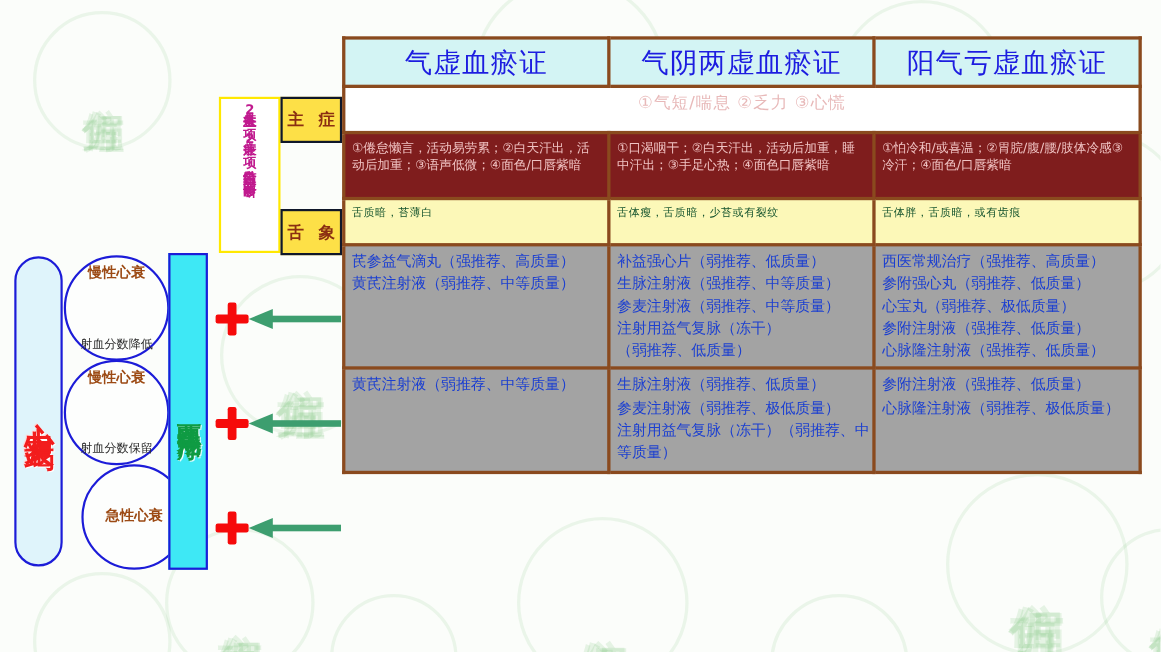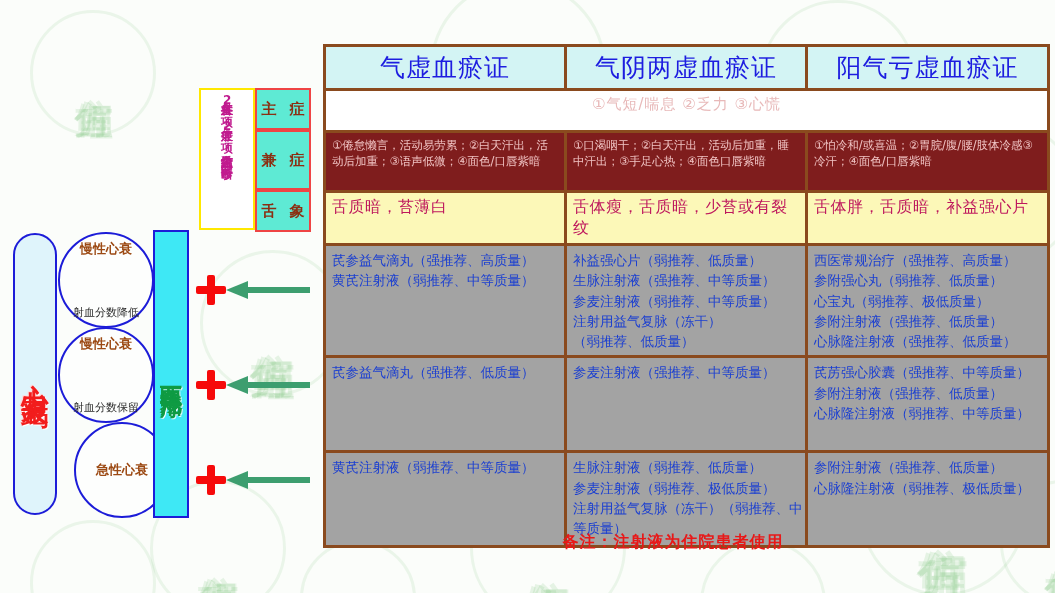--- a/index.html
+++ b/index.html
@@ -204,45 +204,44 @@
     line-height: 1.18;
     letter-spacing: 0px;
     max-height: 134px;
   }
 
   
   .row-label {
     position: absolute;
     left: 255px;
     width: 56px;
-    border: 2px solid #ef4444;
-    background: #5eead4;
+    border: 2px solid #0f172a;
+    background: #fde047;
     box-sizing: border-box;
     display: flex;
     align-items: center;
     justify-content: center;
     font-size: 15px;
     font-weight: bold;
     color: #8b2f12;
     letter-spacing: 4px;
     text-indent: 4px;
   }
   #label-zhuzheng { top: 88px; height: 42px; }
   #label-jianzheng { top: 130px; height: 60px; }
   #label-shexiang { top: 190px; height: 42px; }
 
   
   #syndrome-table {
     position: absolute;
     left: 311px;
-    top: 44px;
+    top: 33px;
     width: 724px;
     border-collapse: collapse;
     table-layout: fixed;
-    margin-left: 12px;
   }
   #syndrome-table td {
     border: 3px solid #8a4a1e;
     vertical-align: top;
     padding: 4px 6px;
     box-sizing: border-box;
   }
   td.head-cell {
     background: #d3f4f4;
     text-align: center;
@@ -266,22 +265,22 @@
     background: #7f1d1d;
     height: 60px;
     font-size: 11.5px;
     line-height: 1.42;
     color: #f0c3c3;
   }
   td.tongue-cell {
     background: #fcf8b8;
     height: 42px;
     vertical-align: middle;
-    font-size: 16px;
-    color: #be185d;
+    font-size: 10px;
+    color: #14532d;
     letter-spacing: 0.5px;
   }
   td.treat-cell {
     background: #a3a3a3;
     font-size: 13.5px;
     line-height: 1.5;
     color: #1b3fd1;
   }
   #row-treat-1 td { height: 98px; }
   #row-treat-2 td { height: 95px; }
@@ -364,21 +363,20 @@
       <div class="shaft"></div>
         <div class="head"></div>
     </div>
   </div>
 
   <div id="criteria-note">
     <span>具备主症2项，兼症2项，结合舌象，即可诊断</span>
   </div>
 
   <div class="row-label" id="label-zhuzheng">主 症</div>
-  <div class="row-label" id="label-jianzheng">兼 症</div>
   <div class="row-label" id="label-shexiang">舌 象</div>
 
   <table id="syndrome-table">
     <colgroup>
       <col style="width:241px">
         <col style="width:241px">
         <col style="width:242px">
     </colgroup>
     <tbody>
       <tr>
@@ -390,21 +388,21 @@
         <td class="main-symptom-cell" colspan="3">①气短/喘息 ②乏力 ③心慌</td>
       </tr>
       <tr>
         <td class="minor-symptom-cell">①倦怠懒言，活动易劳累；②白天汗出，活动后加重；③语声低微；④面色/口唇紫暗</td>
         <td class="minor-symptom-cell">①口渴咽干；②白天汗出，活动后加重，睡中汗出；③手足心热；④面色口唇紫暗</td>
         <td class="minor-symptom-cell">①怕冷和/或喜温；②胃脘/腹/腰/肢体冷感③冷汗；④面色/口唇紫暗</td>
       </tr>
       <tr>
         <td class="tongue-cell">舌质暗，苔薄白</td>
         <td class="tongue-cell">舌体瘦，舌质暗，少苔或有裂纹</td>
-        <td class="tongue-cell">舌体胖，舌质暗，补益强心片</td>
+        <td class="tongue-cell">舌体胖，舌质暗，或有齿痕</td>
       </tr>
       <tr id="row-treat-1">
         <td class="treat-cell">
             <span class="cell-line">芪参益气滴丸（强推荐、高质量）</span>
             <span class="cell-line">黄芪注射液（弱推荐、中等质量）</span>
           </td>
         <td class="treat-cell">
             <span class="cell-line">补益强心片（弱推荐、低质量）</span>
             <span class="cell-line">生脉注射液（强推荐、中等质量）</span>
             <span class="cell-line">参麦注射液（弱推荐、中等质量）</span>
@@ -412,46 +410,32 @@
             <span class="cell-line">（弱推荐、低质量）</span>
           </td>
         <td class="treat-cell">
             <span class="cell-line">西医常规治疗（强推荐、高质量）</span>
             <span class="cell-line">参附强心丸（弱推荐、低质量）</span>
             <span class="cell-line">心宝丸（弱推荐、极低质量）</span>
             <span class="cell-line">参附注射液（强推荐、低质量）</span>
             <span class="cell-line">心脉隆注射液（强推荐、低质量）</span>
           </td>
       </tr>
-      <tr id="row-treat-2">
-        <td class="treat-cell">
-            <span class="cell-line">芪参益气滴丸（强推荐、低质量）</span>
-          </td>
-        <td class="treat-cell">
-            <span class="cell-line">参麦注射液（强推荐、中等质量）</span>
-          </td>
-        <td class="treat-cell">
-            <span class="cell-line">芪苈强心胶囊（强推荐、中等质量）</span>
-            <span class="cell-line">参附注射液（强推荐、低质量）</span>
-            <span class="cell-line">心脉隆注射液（弱推荐、中等质量）</span>
-          </td>
-      </tr>
       <tr id="row-treat-3">
         <td class="treat-cell">
             <span class="cell-line">黄芪注射液（弱推荐、中等质量）</span>
           </td>
         <td class="treat-cell">
             <span class="cell-line">生脉注射液（弱推荐、低质量）</span>
             <span class="cell-line">参麦注射液（弱推荐、极低质量）</span>
             <span class="cell-line">注射用益气复脉（冻干）（弱推荐、中</span>
             <span class="cell-line">等质量）</span>
           </td>
         <td class="treat-cell">
             <span class="cell-line">参附注射液（强推荐、低质量）</span>
             <span class="cell-line">心脉隆注射液（弱推荐、极低质量）</span>
           </td>
       </tr>
     </tbody>
   </table>
 
-  <div id="footer-note">备注：注射液为住院患者使用</div>
 
 </div>
 
 </body></html>

